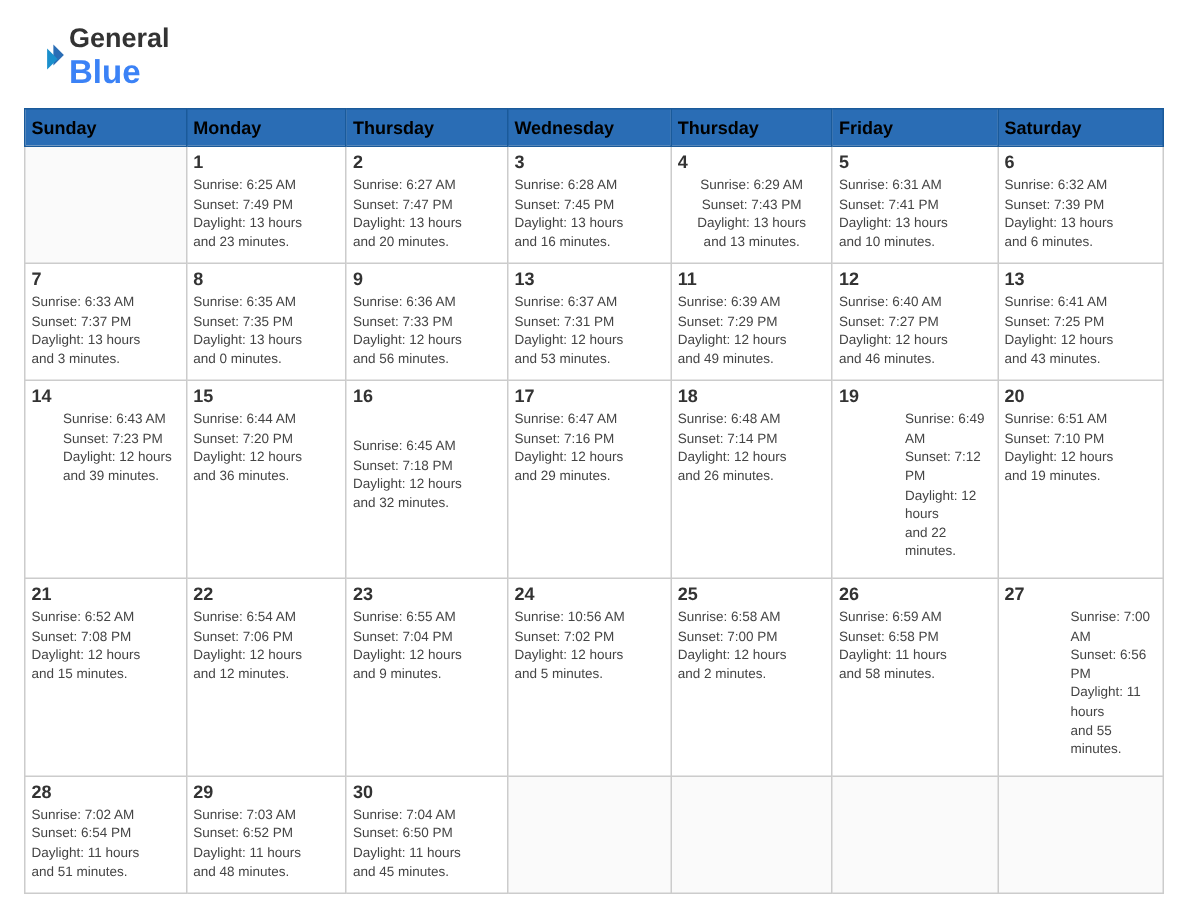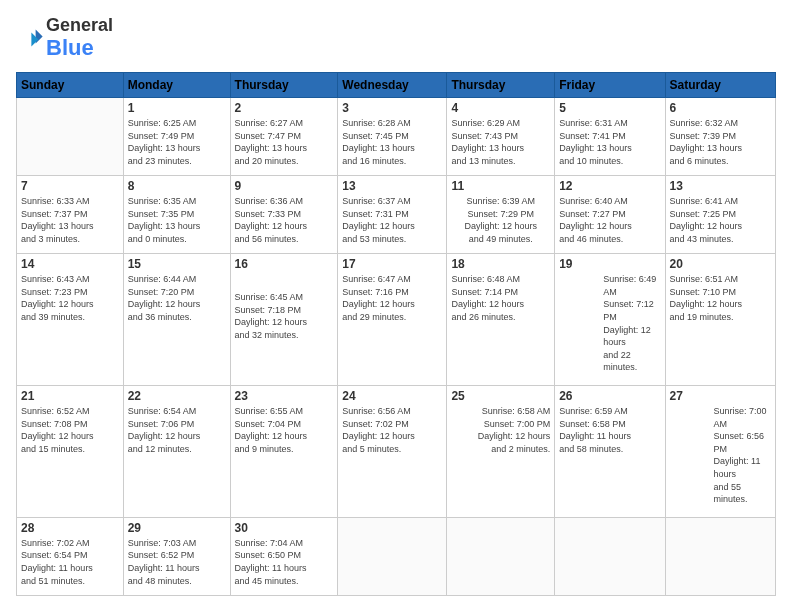--- a/index.html
+++ b/index.html
@@ -146,21 +146,21 @@
           </td>
           <td>
             <span class="day-number">3</span>
             <div class="day-info" style="white-space: pre-line;">Sunrise: 6:28 AM
 Sunset: 7:45 PM
 Daylight: 13 hours
 and 16 minutes.</div>
           </td>
           <td>
             <span class="day-number">4</span>
-            <div class="day-info" style="white-space: pre-line;">Sunrise: 6:29 AM
+            <div class="day-info" style="white-space: pre-line; text-align: center;">Sunrise: 6:29 AM
 Sunset: 7:43 PM
 Daylight: 13 hours
 and 13 minutes.</div>
           </td>
           <td>
             <span class="day-number">5</span>
             <div class="day-info" style="white-space: pre-line;">Sunrise: 6:31 AM
 Sunset: 7:41 PM
 Daylight: 13 hours
 and 10 minutes.</div>
@@ -197,21 +197,21 @@
           </td>
           <td>
             <span class="day-number">13</span>
             <div class="day-info" style="white-space: pre-line;">Sunrise: 6:37 AM
 Sunset: 7:31 PM
 Daylight: 12 hours
 and 53 minutes.</div>
           </td>
           <td>
             <span class="day-number">11</span>
-            <div class="day-info" style="white-space: pre-line; text-align: center;">Sunrise: 6:39 AM
+            <div class="day-info" style="white-space: pre-line;">Sunrise: 6:39 AM
 Sunset: 7:29 PM
 Daylight: 12 hours
 and 49 minutes.</div>
           </td>
           <td>
             <span class="day-number">12</span>
             <div class="day-info" style="white-space: pre-line;">Sunrise: 6:40 AM
 Sunset: 7:27 PM
 Daylight: 12 hours
 and 46 minutes.</div>
@@ -220,21 +220,21 @@
             <span class="day-number">13</span>
             <div class="day-info" style="white-space: pre-line;">Sunrise: 6:41 AM
 Sunset: 7:25 PM
 Daylight: 12 hours
 and 43 minutes.</div>
           </td>
         </tr>
         <tr>
           <td>
             <span class="day-number">14</span>
-            <div class="day-info" style="white-space: pre-line;">Sunrise: 6:43 AM
+            <div class="day-info" style="white-space: pre-line; margin-left: 21px;">Sunrise: 6:43 AM
 Sunset: 7:23 PM
 Daylight: 12 hours
 and 39 minutes.</div>
           </td>
           <td>
             <span class="day-number">15</span>
             <div class="day-info" style="white-space: pre-line;">Sunrise: 6:44 AM
 Sunset: 7:20 PM
 Daylight: 12 hours
 and 36 minutes.</div>
@@ -292,28 +292,28 @@
           </td>
           <td>
             <span class="day-number">23</span>
             <div class="day-info" style="white-space: pre-line;">Sunrise: 6:55 AM
 Sunset: 7:04 PM
 Daylight: 12 hours
 and 9 minutes.</div>
           </td>
           <td>
             <span class="day-number">24</span>
-            <div class="day-info" style="white-space: pre-line;">Sunrise: 6:56 AM
+            <div class="day-info" style="white-space: pre-line;">Sunrise: 10:56 AM
 Sunset: 7:02 PM
 Daylight: 12 hours
 and 5 minutes.</div>
           </td>
           <td>
             <span class="day-number">25</span>
-            <div class="day-info" style="white-space: pre-line; text-align: right;">Sunrise: 6:58 AM
+            <div class="day-info" style="white-space: pre-line;">Sunrise: 6:58 AM
 Sunset: 7:00 PM
 Daylight: 12 hours
 and 2 minutes.</div>
           </td>
           <td>
             <span class="day-number">26</span>
             <div class="day-info" style="white-space: pre-line;">Sunrise: 6:59 AM
 Sunset: 6:58 PM
 Daylight: 11 hours
 and 58 minutes.</div>

